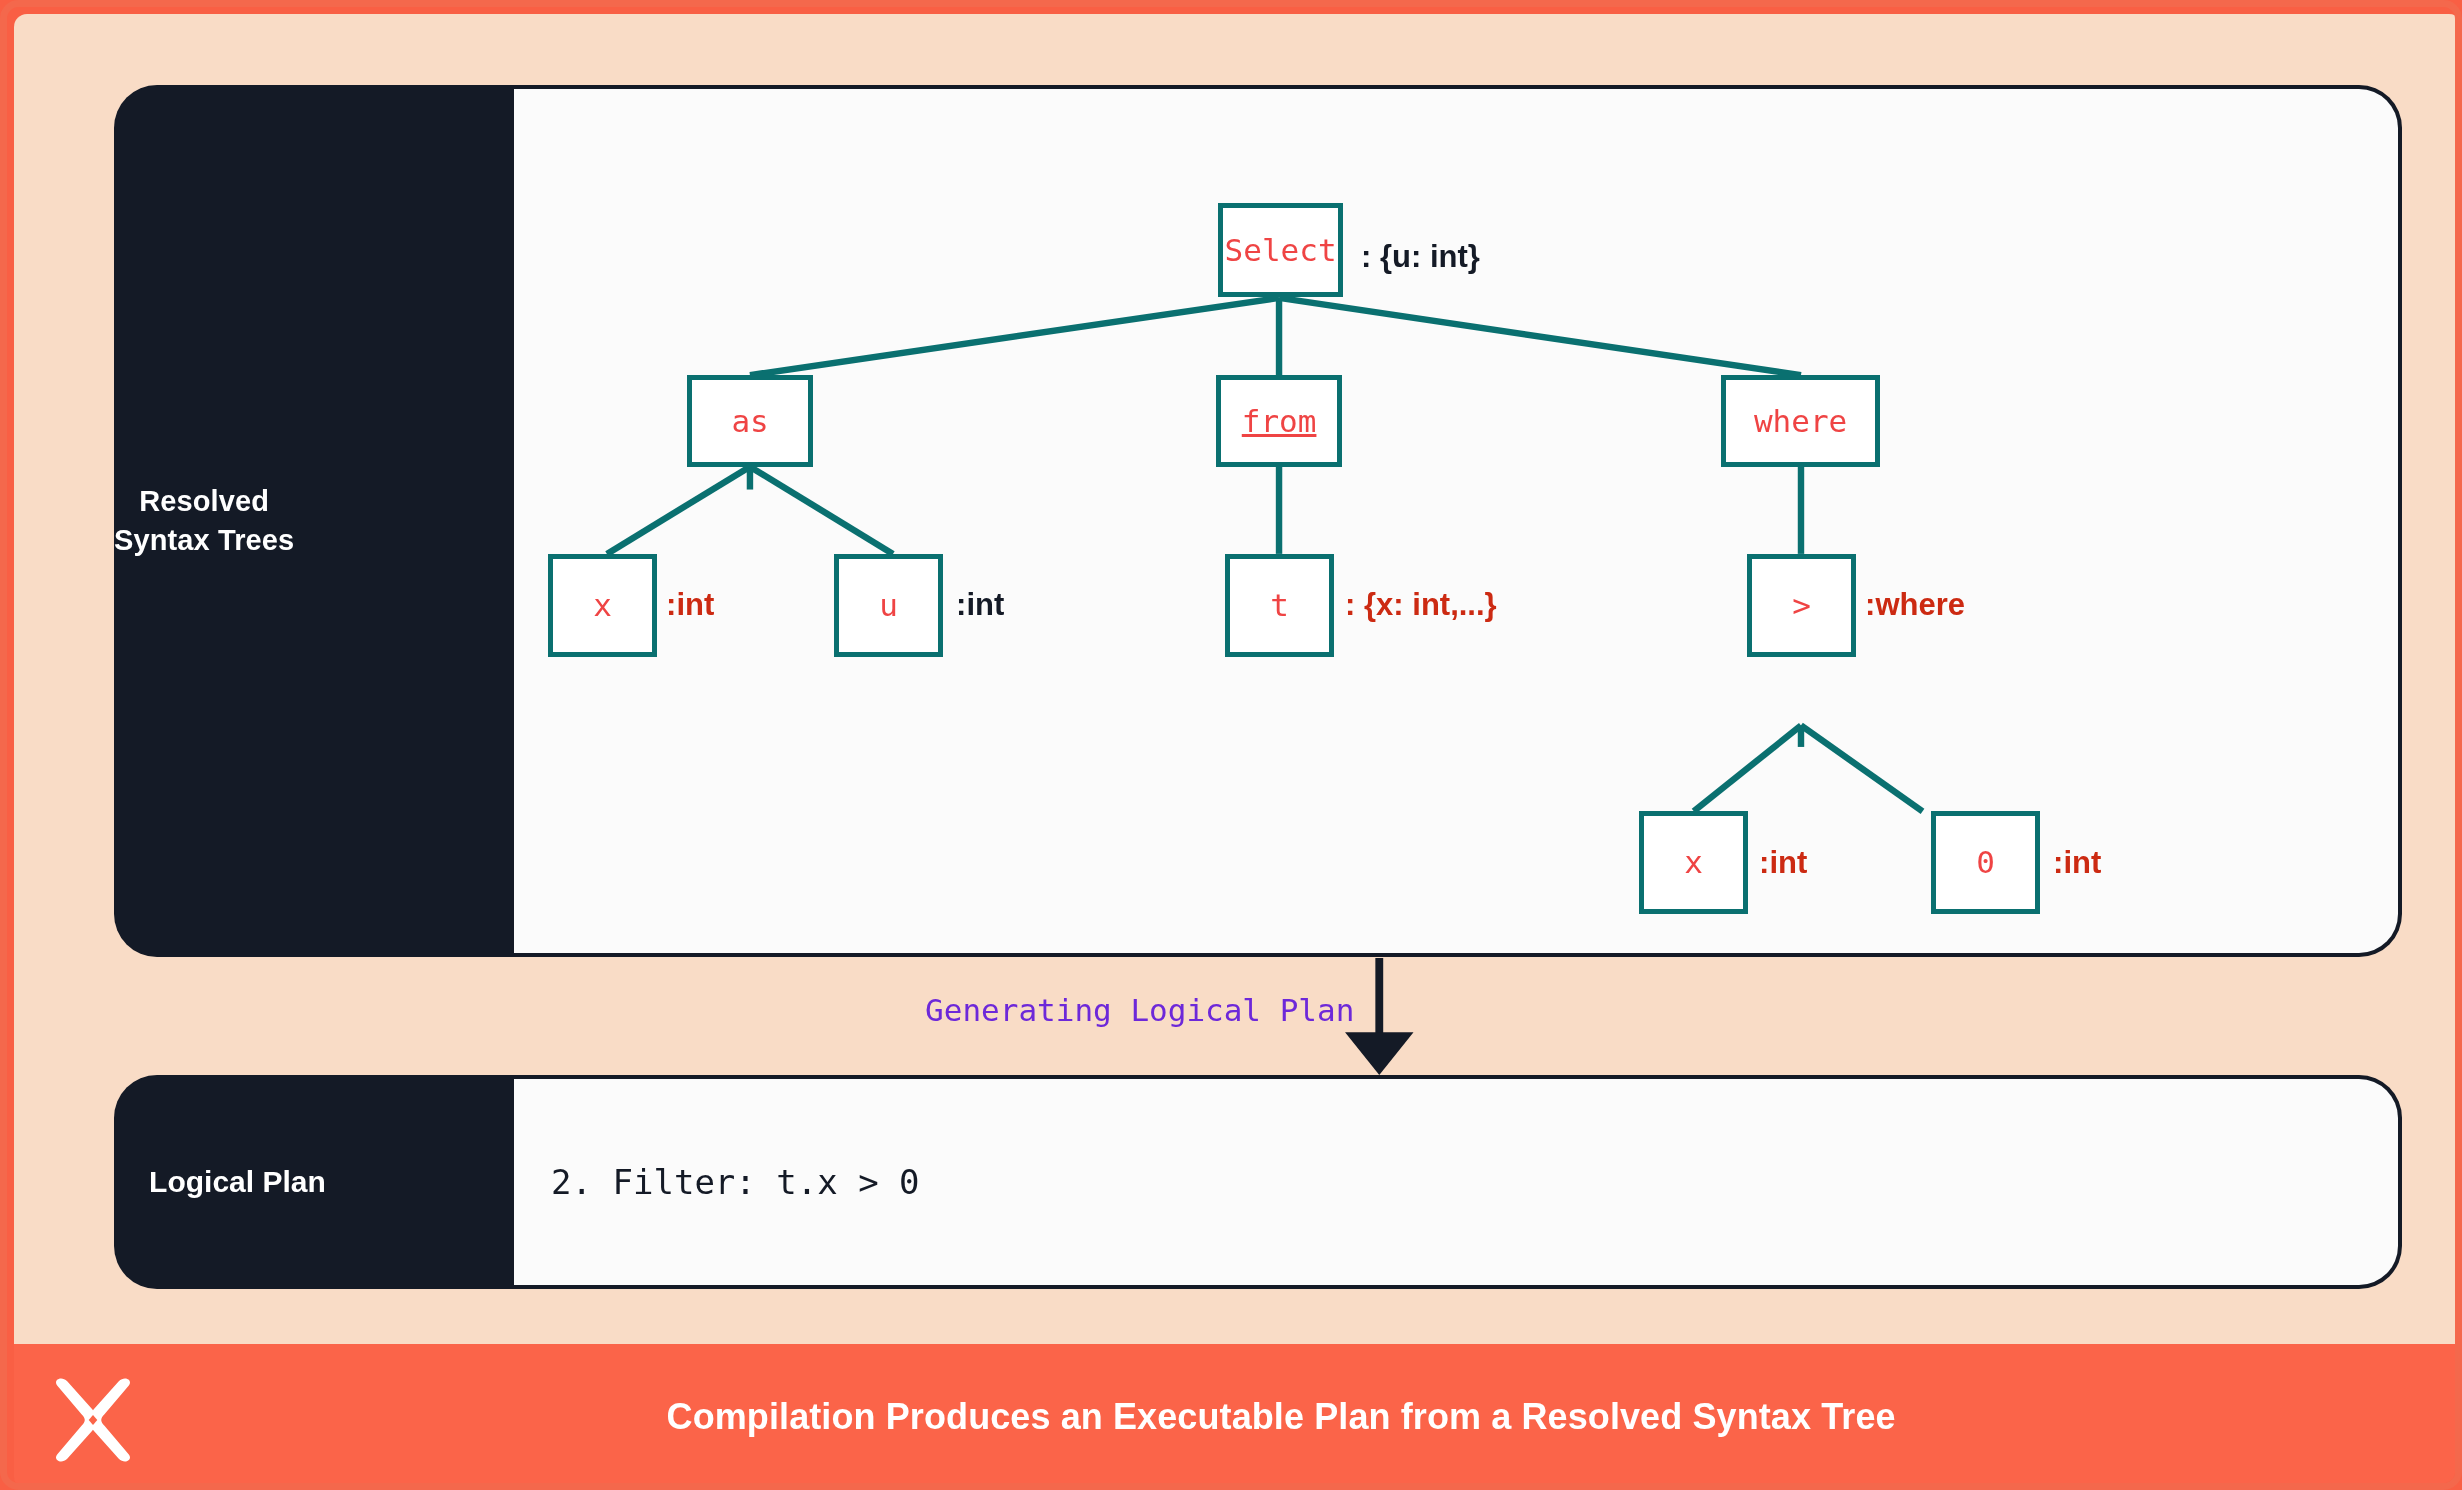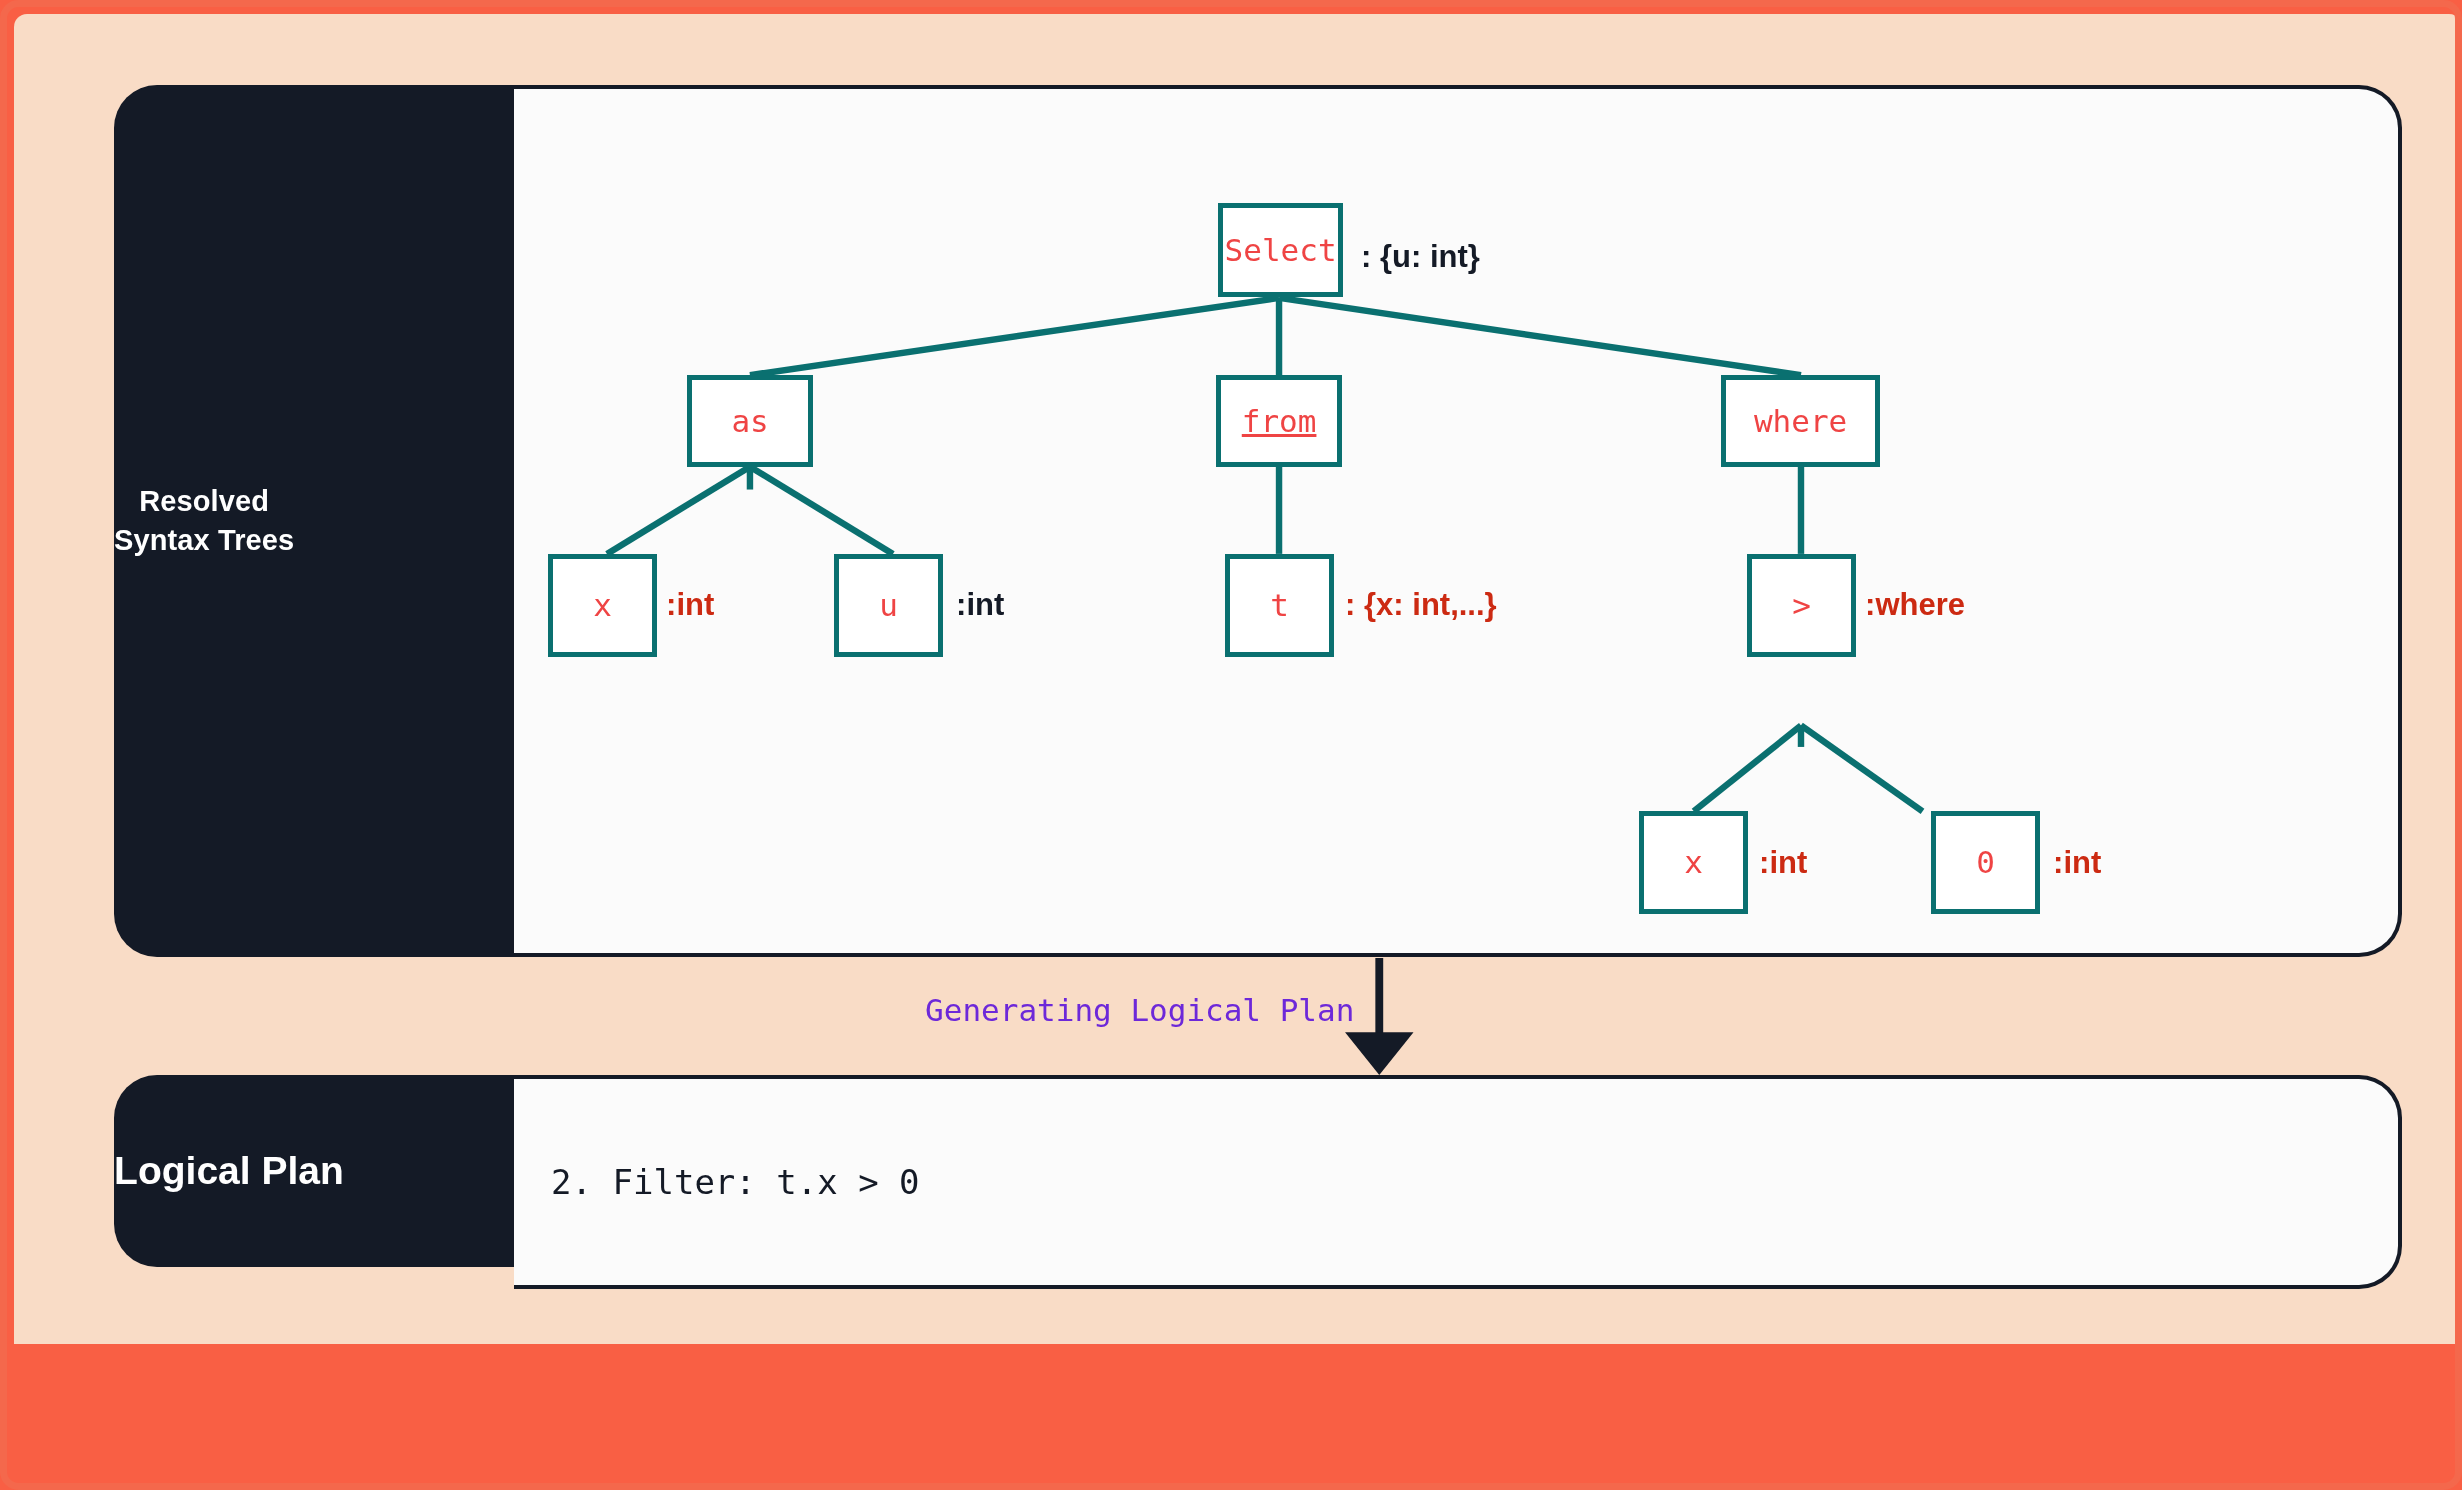--- a/index.html
+++ b/index.html
@@ -52,23 +52,24 @@
     letter-spacing:0.1px;
   }
   #card-rst .body{
     width:1888px;height:872px;
     border-radius:0 43px 43px 0;
   }
 
   
   #card-lp{left:100px;top:1061px;width:2288px;height:214px;}
   #card-lp .rail{
-    width:400px;height:192px;
+    width:400px;height:214px;
     border-radius:43px 0 0 43px;
-    font-size:39px;
+    font-size:30px;
+    padding-left:35px;
   }
   #card-lp .body{
     width:1888px;height:214px;
     border-radius:0 43px 43px 0;
     display:flex;align-items:center;
   }
 
   
   .tree{position:absolute;left:0;top:0;width:1879px;height:864px;}
   .tree svg{position:absolute;left:0;top:0;}
@@ -224,15 +225,26 @@
         <div class="plan">
           
           <div>2. Filter: t.x &gt; 0</div>
           
         </div>
       </div>
     </div>
 
   </div>
 
+  <div class="footer">
+    <svg class="logo" viewBox="0 0 120 120">
+      <path d="M10 12 C 4 4 16 -2 24 6 L 58 44 C 62 48 62 52 60 56
+               C 58 52 58 48 62 44 L 96 6 C 104 -2 116 4 110 12
+               L 76 52 C 70 58 70 62 76 68 L 110 108 C 116 116 104 122 96 114
+               L 62 76 C 58 72 58 68 60 64 C 62 68 62 72 58 76 L 24 114
+               C 16 122 4 116 10 108 L 44 68 C 50 62 50 58 44 52 Z" fill="#ffffff"></path>
+      <path d="M60 53 L66 60 L60 67 L54 60 Z" fill="#fb6449"></path>
+    </svg>
+    <div class="footer-title">Compilation Produces an Executable Plan from a Resolved Syntax Tree</div>
+  </div>
 
 </div>
 
 
 </body></html>

